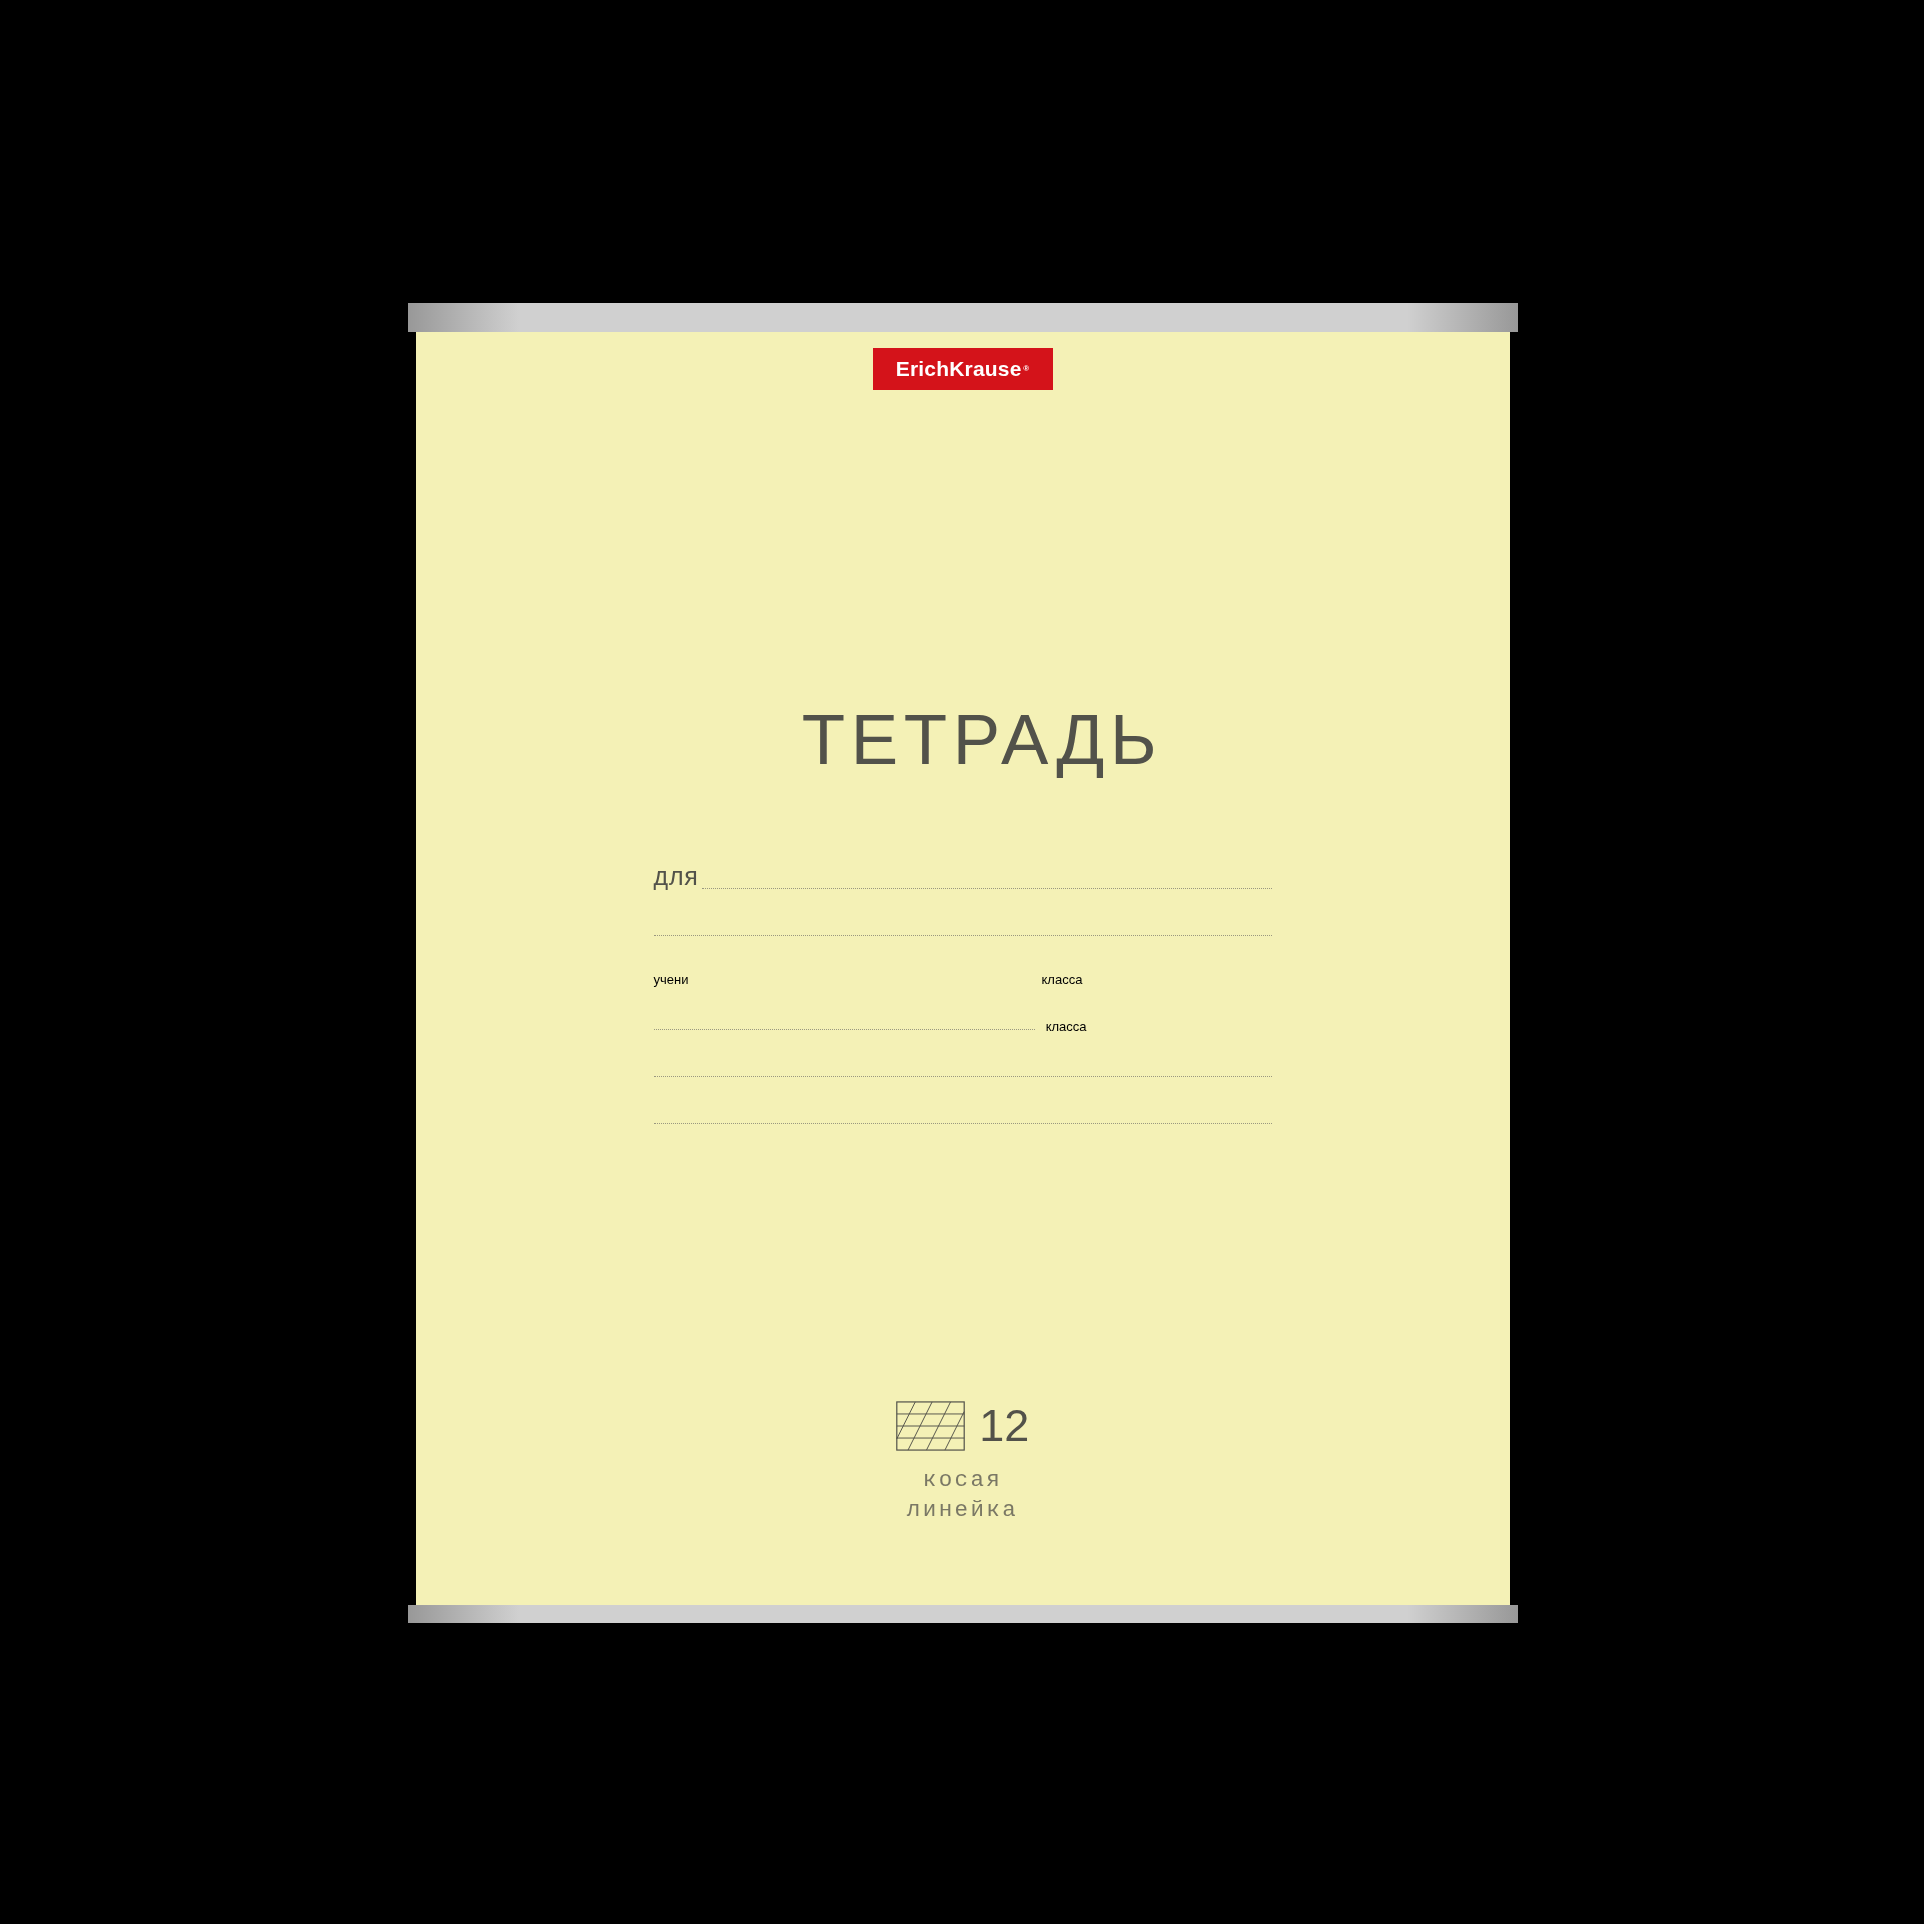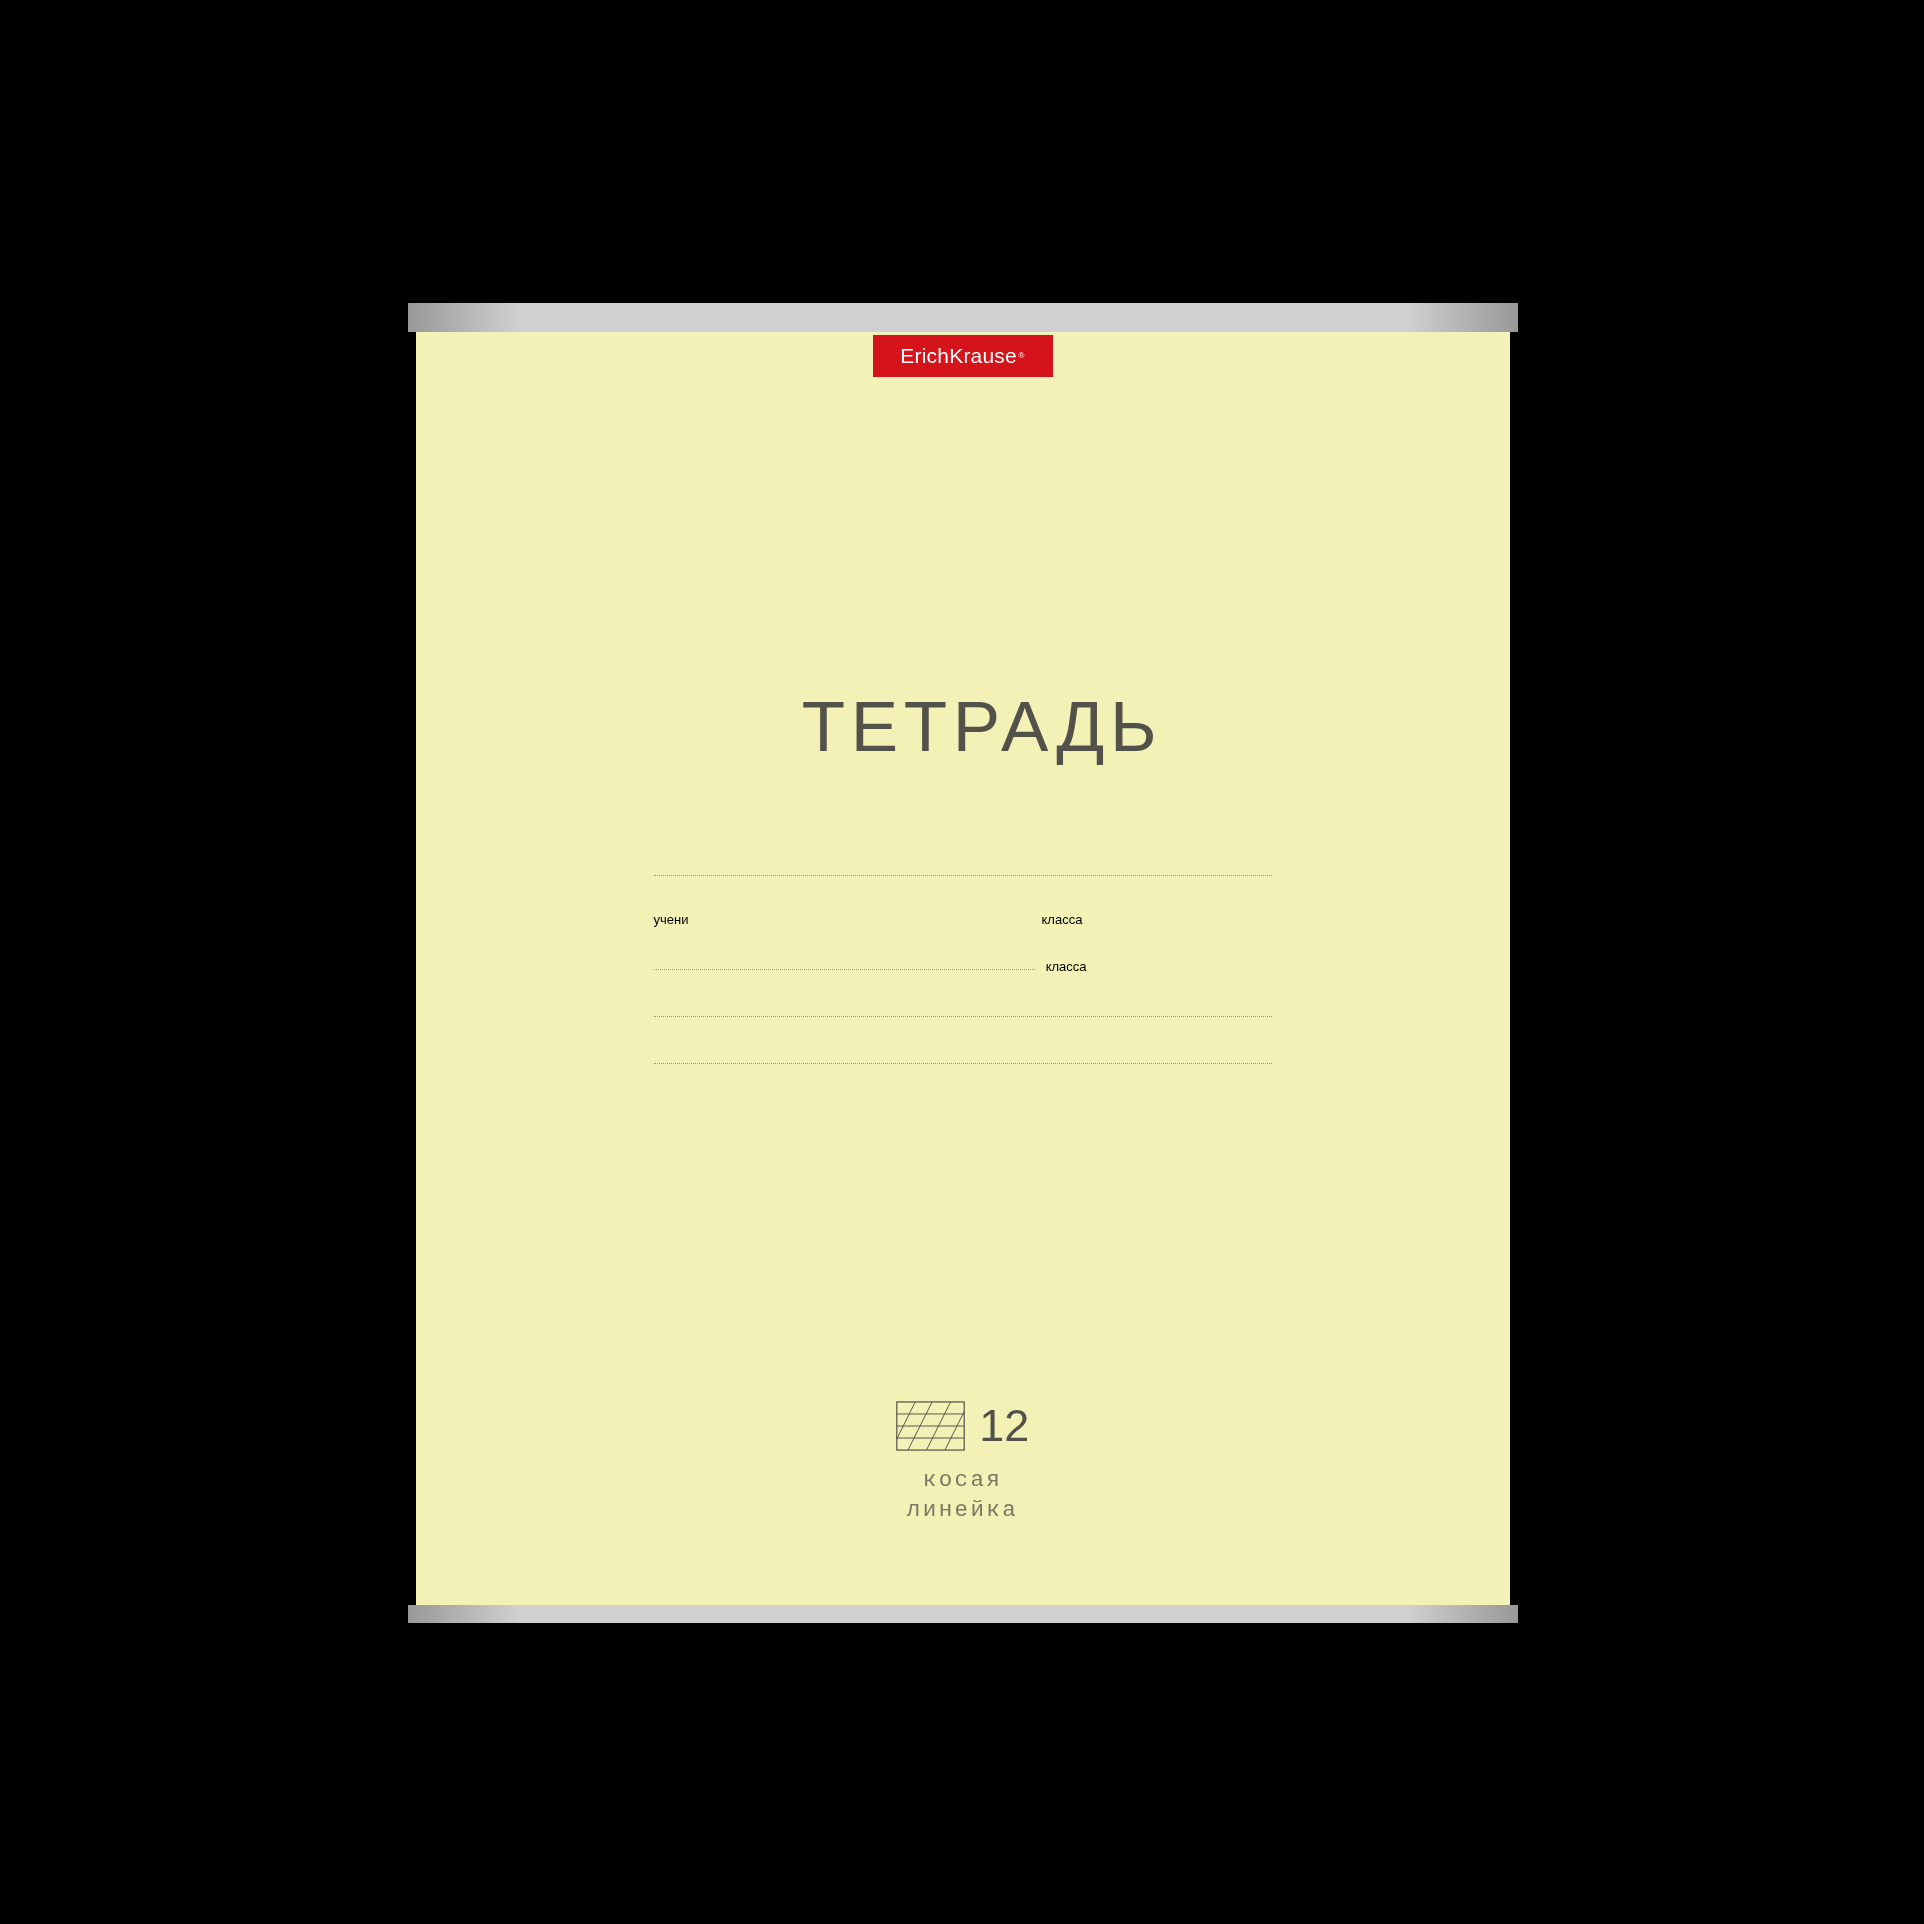--- a/index.html
+++ b/index.html
@@ -44,30 +44,30 @@
       height: 1274px;
       margin: 0 auto;
       background: #f4f1b6;
       position: relative;
       display: flex;
       flex-direction: column;
       align-items: center;
     }
     
     .brand-tag {
-      margin-top: 3px;
+      margin-top: 16px;
       width: 180px;
       height: 42px;
       background: #d4131a;
       display: flex;
       align-items: center;
       justify-content: center;
       color: #ffffff;
       font-size: 21px;
-      font-weight: 400;
+      font-weight: 700;
       letter-spacing: 0.2px;
     }
     
     .brand-tag .reg {
       font-size: 8px;
       vertical-align: super;
       margin-left: 1.6px;
     }
     
     .title {
@@ -203,20 +203,24 @@
 
     <div class="brand-tag">
       <span>ErichKrause</span>
         <span class="reg">®</span>
     </div>
 
     <div class="title">ТЕТРАДЬ</div>
 
     <div class="form-area">
 
+      <div class="form-line">
+        <span class="label">для</span>
+        <span class="dots"></span>
+      </div>
 
       <div class="line-plain">
         <span class="dots-full"></span>
       </div>
 
       <div class="line-3">
         <div class="seg1">
           <span class="label">учени</span>
           <span class="dots"></span>
         </div>

